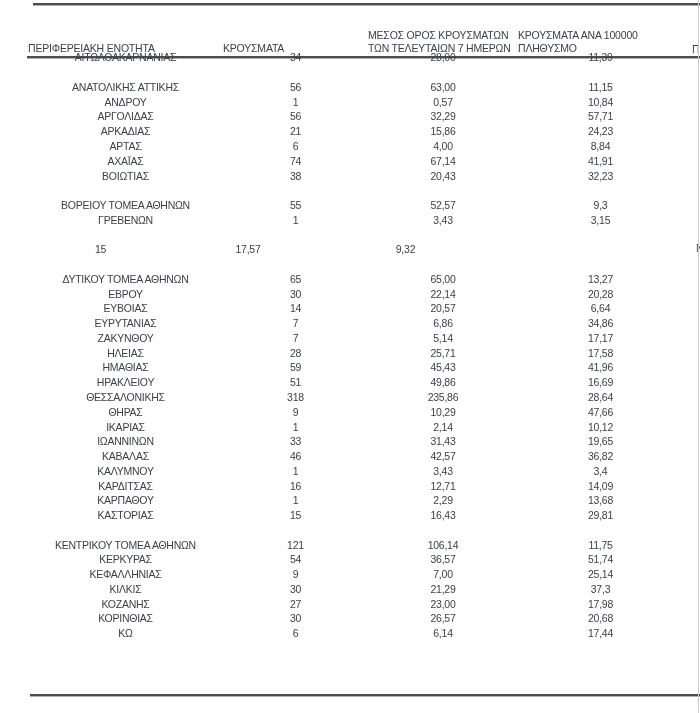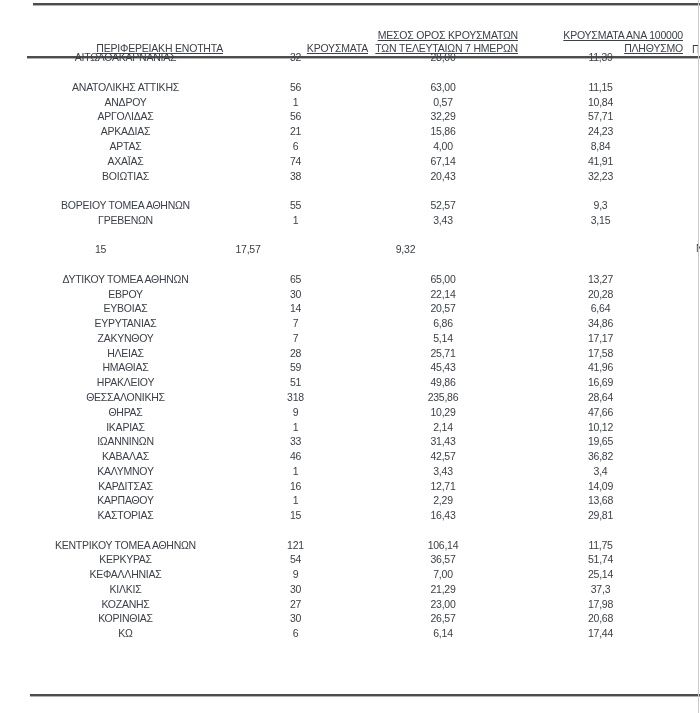--- a/index.html
+++ b/index.html
@@ -7,22 +7,22 @@
     position:relative;width:700px;height:713px;background:#ffffff;overflow:hidden;
     font-family:"Liberation Sans",sans-serif;color:#3c4049;
   }
   .double-rule{position:absolute;height:0;border-top:2px solid #4d4d4d;border-bottom:1px solid #b0b0b0;}
   .top-rule{left:33px;top:3px;width:667px;}
   .header-rule{left:27px;top:56px;width:673px;}
   .bottom-rule{left:30px;top:694px;width:670px;}
   .edge-line{position:absolute;left:698px;top:0;width:1px;height:713px;background:#cbcbcb;}
   .header-row{position:absolute;left:28px;top:19px;width:655px;height:36px;display:flex;align-items:flex-end;}
   .hcell{
-    text-align:right;font-size:10.5px;line-height:13px;white-space:pre;
-    letter-spacing:-0.2px;font-weight:normal;text-decoration:underline;
+    text-align:left;font-size:10.5px;line-height:13px;white-space:pre;
+    letter-spacing:-0.2px;font-weight:normal;
   }
   .tbody{position:absolute;left:28px;top:50px;width:655px;}
   .trow{display:flex;height:14.77px;align-items:center;}
   .tcell{text-align:center;font-size:10.5px;line-height:12px;letter-spacing:-0.25px;}
   .c0{width:195px;}
   .c1{width:145px;}
   .c2{width:150px;}
   .c3{width:165px;}
   .clip-header{position:absolute;left:692px;top:43px;font-size:10.5px;letter-spacing:-0.2px;}
   .clip-cell{position:absolute;left:696px;top:242px;font-size:10.5px;letter-spacing:-0.2px;}
@@ -43,21 +43,21 @@
 ΠΛΗΘΥΣΜΟ</div>
   </div>
 
   <span class="clip-header">Π</span>
 
   <div class="double-rule header-rule"></div>
 
   <div class="tbody" id="tbody">
       <div class="trow">
         <div class="tcell c0">ΑΙΤΩΛΟΑΚΑΡΝΑΝΙΑΣ</div>
-        <div class="tcell c1">32</div>
+        <div class="tcell c1">34</div>
         <div class="tcell c2">28,00</div>
         <div class="tcell c3">11,39</div>
       </div>
       <div class="trow"></div>
       <div class="trow">
         <div class="tcell c0">ΑΝΑΤΟΛΙΚΗΣ ΑΤΤΙΚΗΣ</div>
         <div class="tcell c1">56</div>
         <div class="tcell c2">63,00</div>
         <div class="tcell c3">11,15</div>
       </div>

